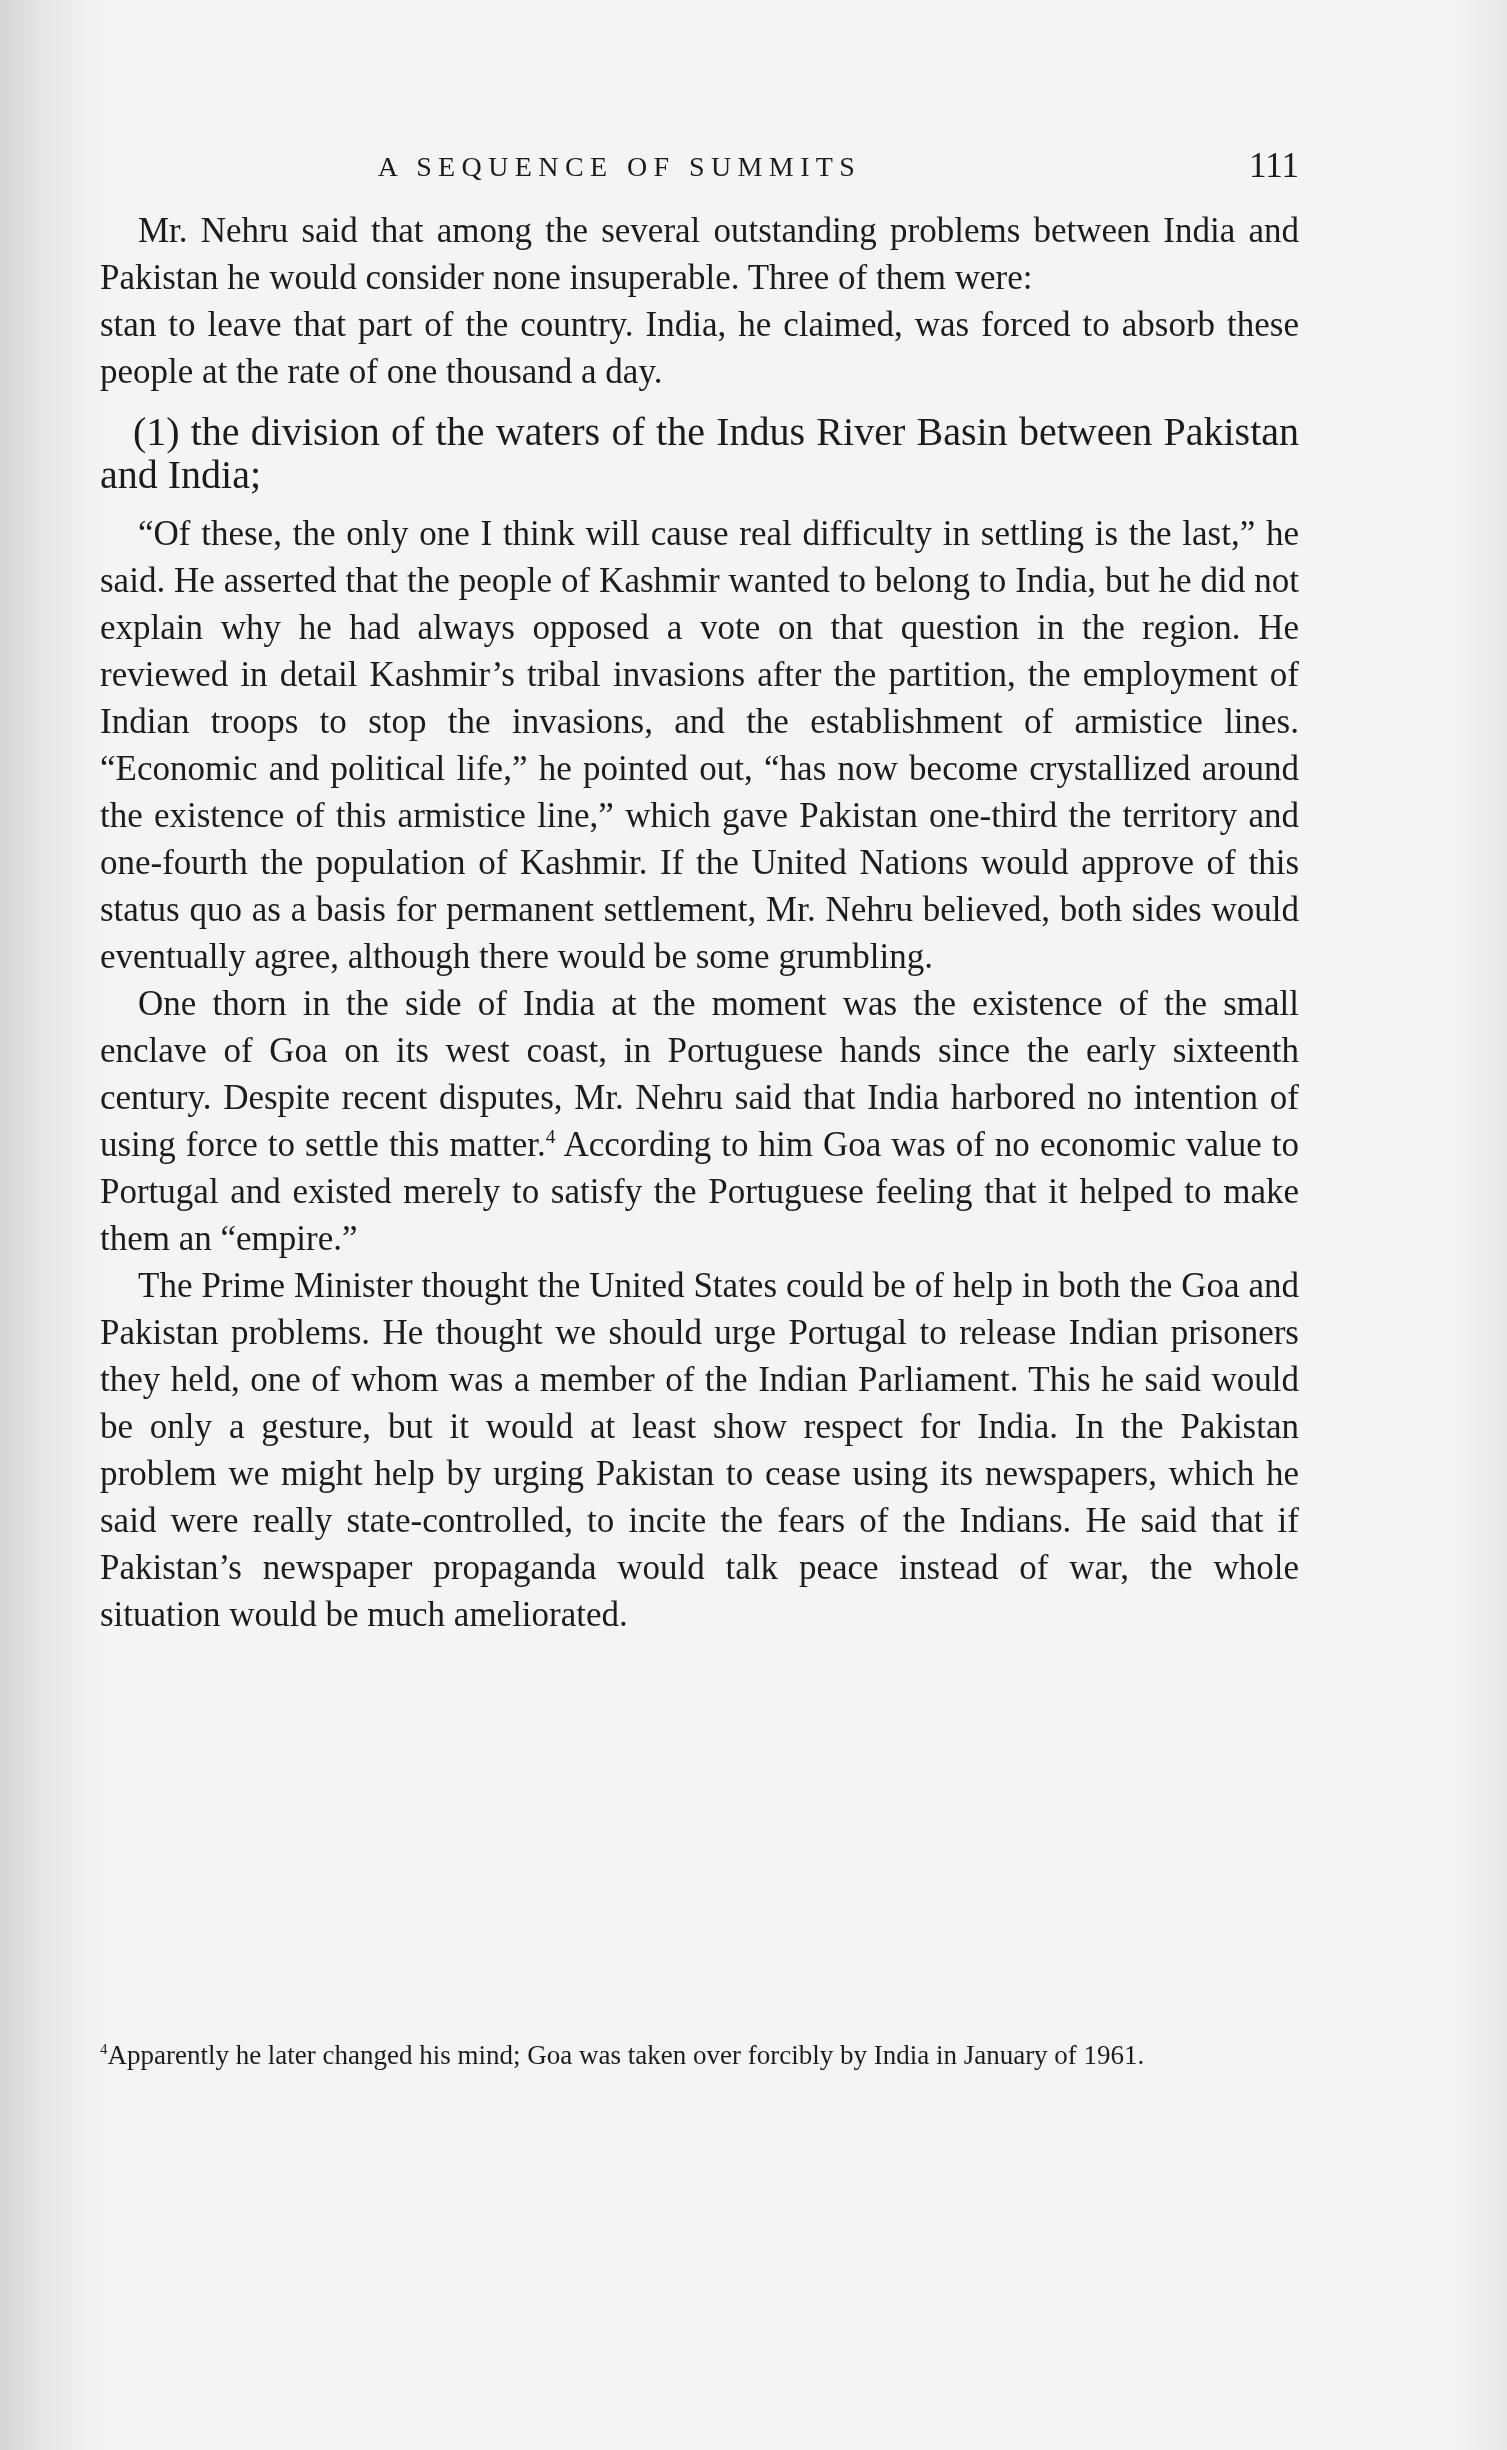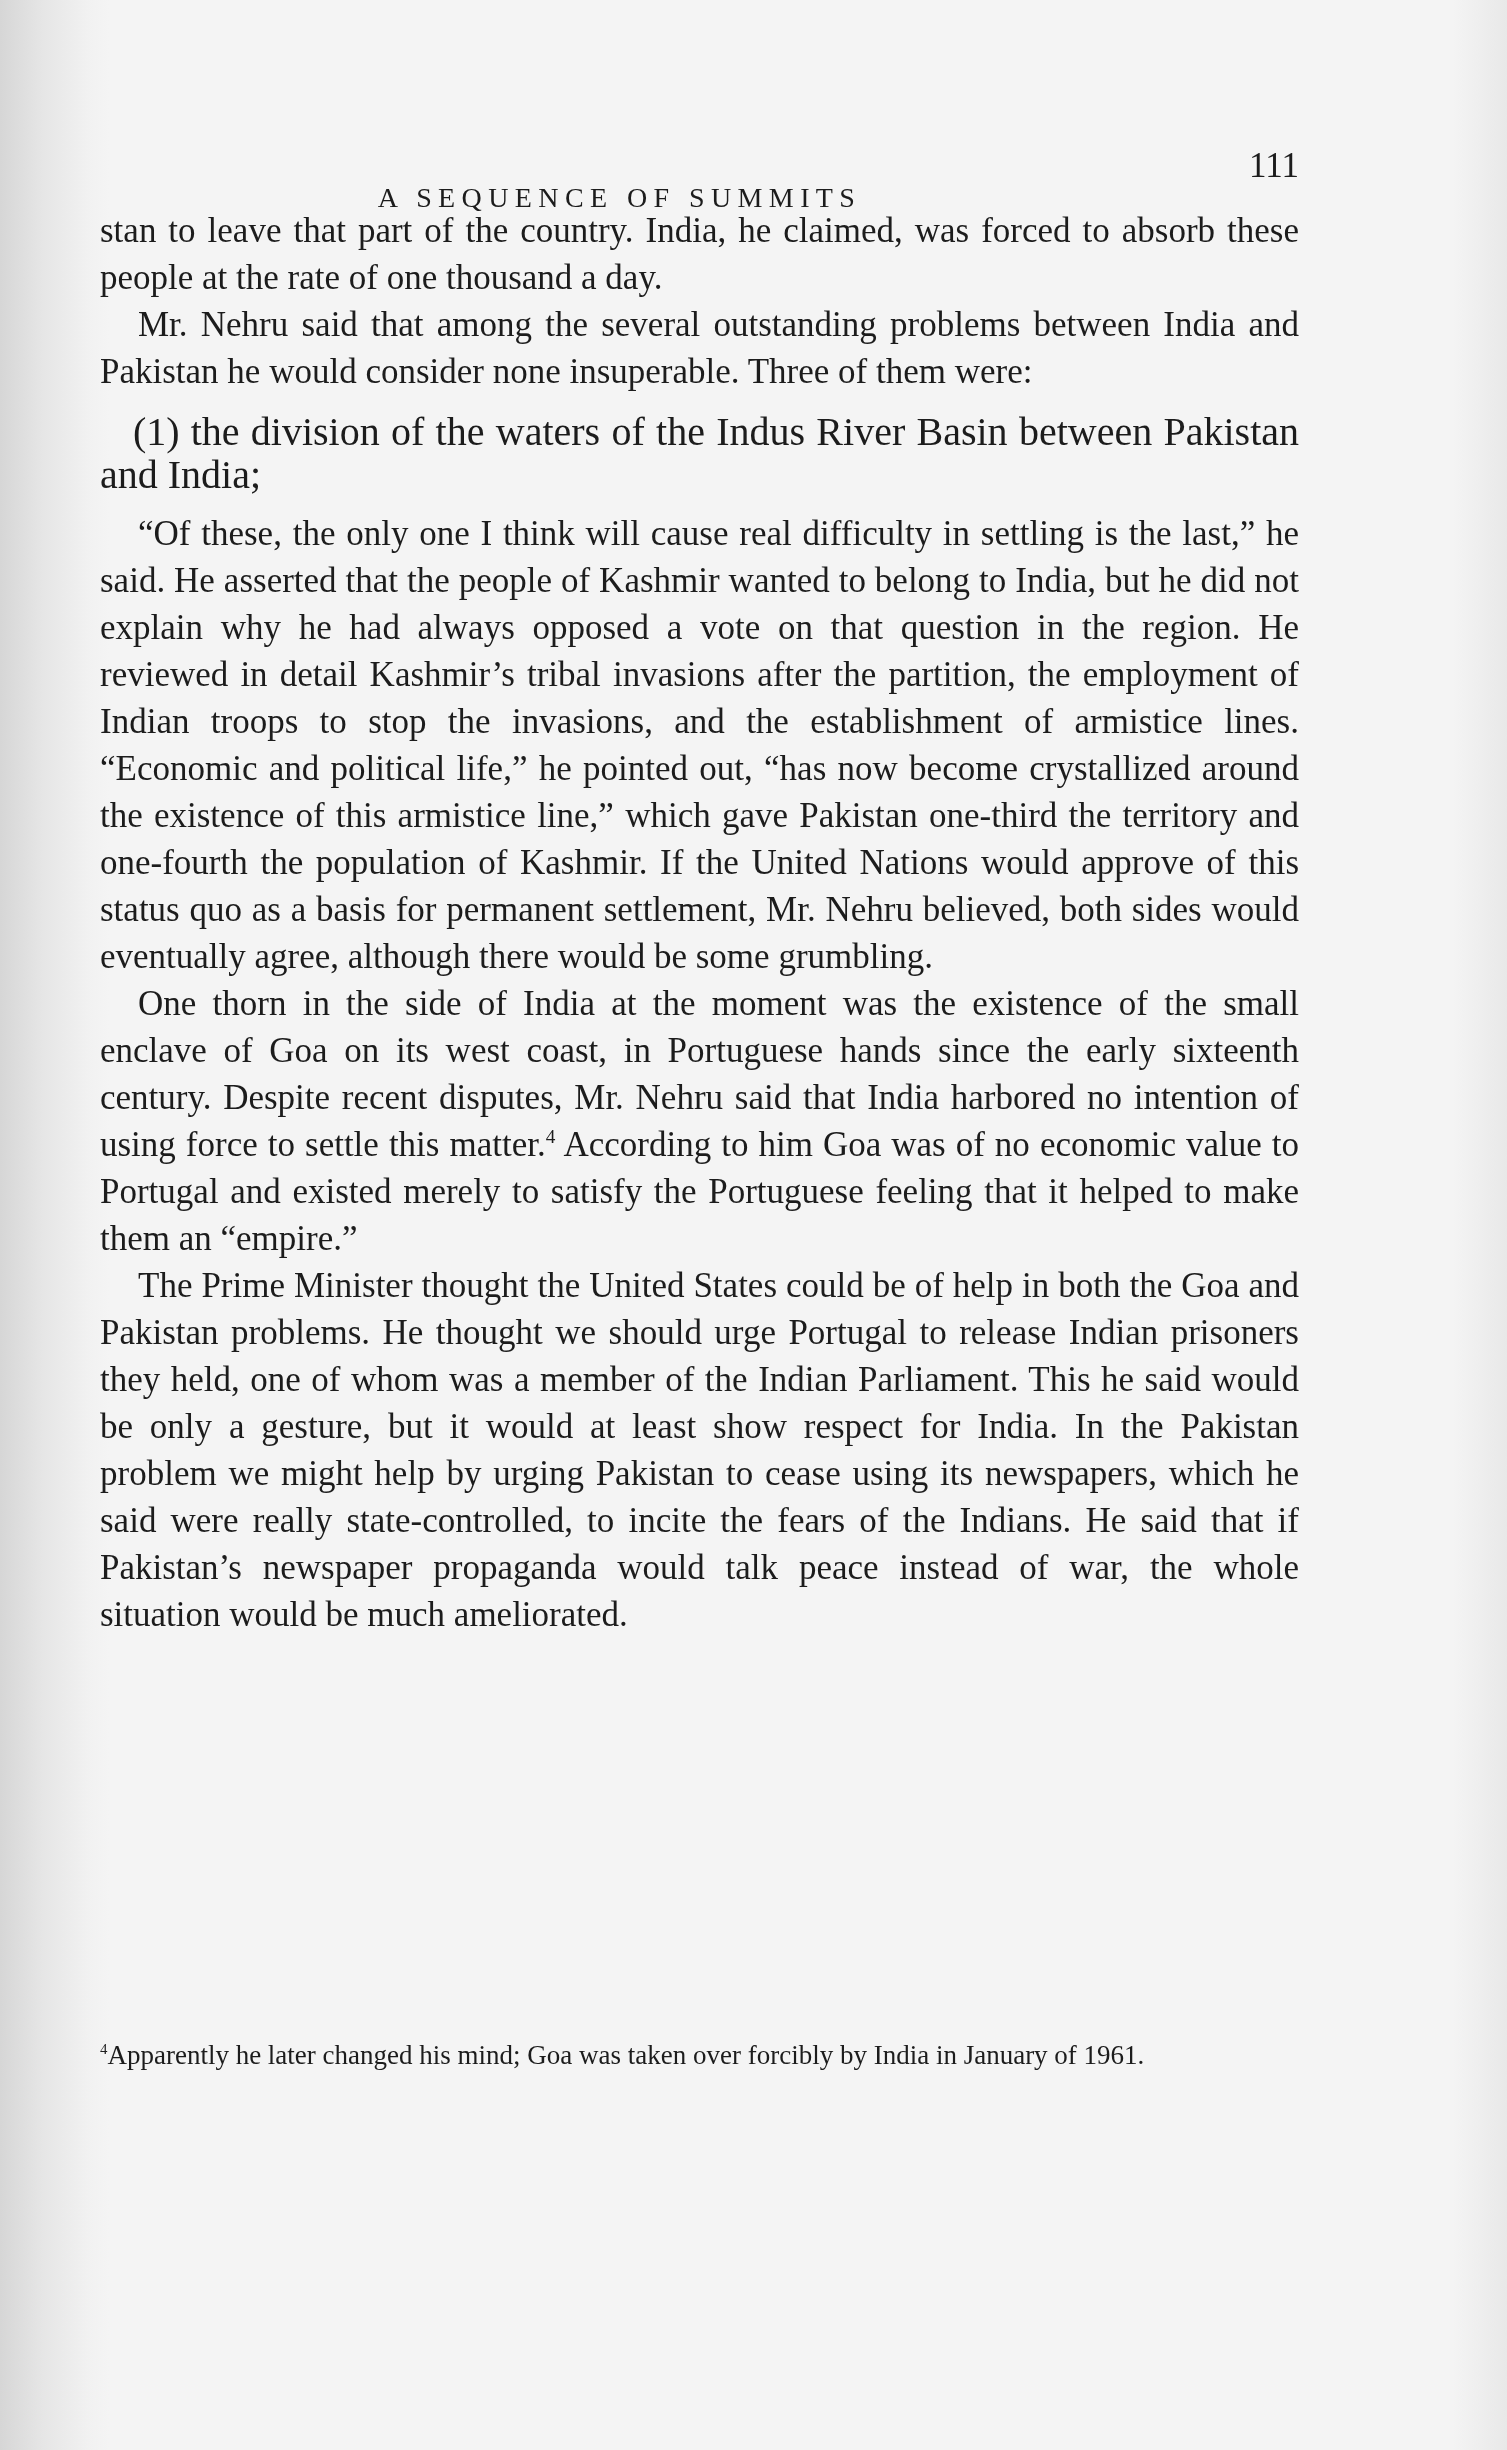--- a/index.html
+++ b/index.html
@@ -20,21 +20,20 @@
     position: absolute; right: 0; top: 0; bottom: 0; width: 55px;
     background: linear-gradient(to left, #e8e8e8 0%, rgba(244,244,244,0) 100%);
   }
   .running-head {
     position: absolute; top: 151px; left: 100px; width: 1199px; height: 40px;
   }
   .running-title {
     position: absolute; left: 0; right: 14px; top: 0; text-align: center;
     font-size: 28px; letter-spacing: 6.4px; text-transform: uppercase;
     padding-right: 146px;
-    margin-top: 31px;
   }
   .page-number {
     position: absolute; right: 0; top: -5.5px; font-size: 35px;
   }
   .text-block {
     position: absolute; left: 100px; top: 207px; width: 1199px;
   }
   p.body {
     margin: 0; font-size: 35px; line-height: 47px; text-align: justify;
     text-align-last: left;
@@ -60,22 +59,22 @@
 
 <div class="page-shade"></div>
 <div class="page-right-shade"></div>
 
 <div class="running-head">
   <div class="running-title">A SEQUENCE OF SUMMITS</div>
   <div class="page-number">111</div>
 </div>
 
 <div class="text-block">
+  <p class="body indent">Mr. Nehru said that among the several outstanding problems between India and Pakistan he would consider none insuperable. Three of them were:</p>
   <p class="body">stan to leave that part of the country. India, he claimed, was forced to absorb these people at the rate of one thousand a day.</p>
-  <p class="body indent">Mr. Nehru said that among the several outstanding problems between India and Pakistan he would consider none insuperable. Three of them were:</p>
 
   <div class="list">
     <div class="list-item">
       <span class="num">(1)</span><span>the division of the waters of the Indus River Basin between Pakistan and India;</span>
     </div>
   </div>
 
   <p class="body indent">“Of these, the only one I think will cause real difficulty in settling is the last,” he said. He asserted that the people of Kashmir wanted to be­long to India, but he did not explain why he had always opposed a vote on that question in the region. He reviewed in detail Kashmir’s tribal invasions after the partition, the employment of Indian troops to stop the invasions, and the establishment of armistice lines. “Economic and politi­cal life,” he pointed out, “has now become crystallized around the exis­tence of this armistice line,” which gave Pakistan one-third the territory and one-fourth the population of Kashmir. If the United Nations would approve of this status quo as a basis for permanent settlement, Mr. Nehru believed, both sides would eventually agree, although there would be some grumbling.</p>
   <p class="body indent"><span>One thorn in the side of India at the moment was the existence of the small enclave of Goa on its west coast, in Portuguese hands since the early sixteenth century. Despite recent disputes, Mr. Nehru said that In­dia harbored no intention of using force to settle this matter.</span><sup>4</sup><span> According to him Goa was of no economic value to Portugal and existed merely to satisfy the Portuguese feeling that it helped to make them an “empire.”</span></p>
   <p class="body indent">The Prime Minister thought the United States could be of help in both the Goa and Pakistan problems. He thought we should urge Portugal to release Indian prisoners they held, one of whom was a member of the Indian Parliament. This he said would be only a gesture, but it would at least show respect for India. In the Pakistan problem we might help by urging Pakistan to cease using its newspapers, which he said were really state-controlled, to incite the fears of the Indians. He said that if Paki­stan’s newspaper propaganda would talk peace instead of war, the whole situation would be much ameliorated.</p>

